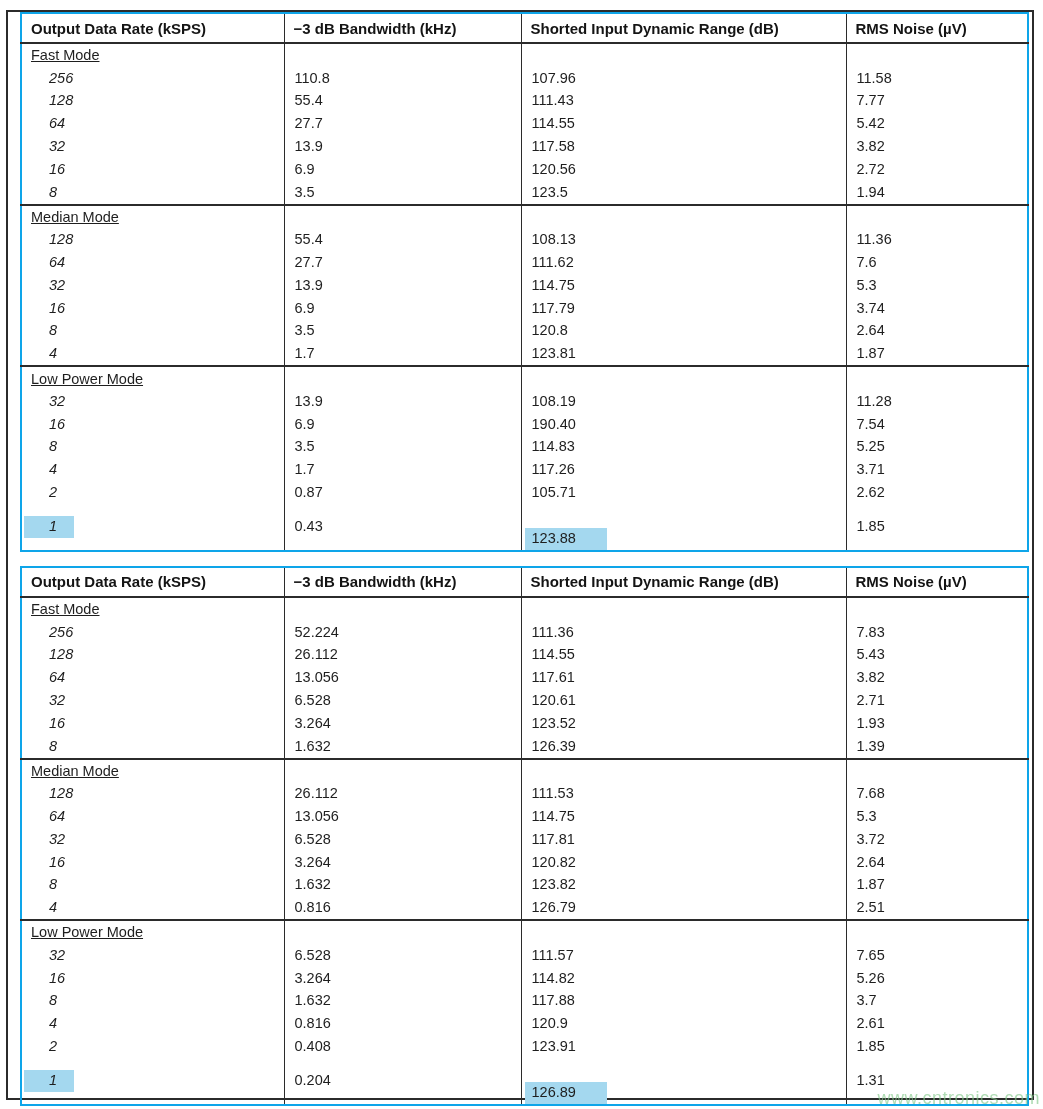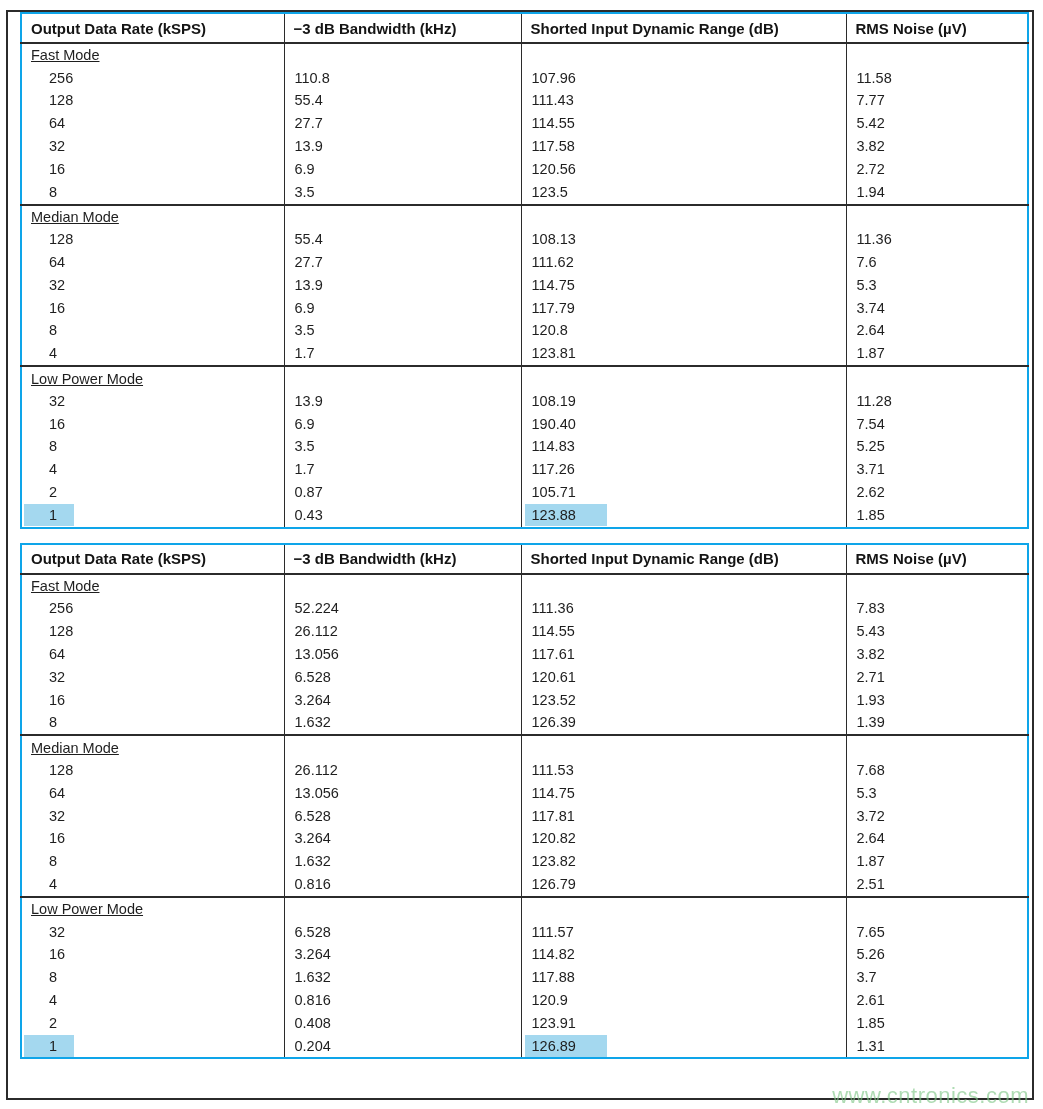--- a/index.html
+++ b/index.html
@@ -35,30 +35,30 @@
     height:24px; padding:2px 2px 2px 9px; color:#141414;
     white-space:nowrap; overflow:hidden;
   }
   .grid td {
     border-left:1px solid #2b2b2b; border-right:1px solid #2b2b2b;
     font-size:14.5px; height:22.8px; padding:0 2px 0 10px;
     white-space:nowrap; overflow:hidden; vertical-align:middle;
   }
   .grid tr.section-row td { border-top:2px solid #2b2b2b;text-decoration:underline; }
   .grid tr.section-row td.label { padding-left:9px; }
-  .grid tr.data-row td.first { padding-left:27px; }
+  .grid tr.data-row td.first { padding-left:27px;font-style:italic; }
 
   .cell-val { display:inline-block; line-height:19px; }
   .hl { background:#a4d8ef; }
   .hl.c0hl { margin-left:-25px; padding:1.5px 17px 1.5px 25px; }
-  .hl.c2hl { margin-left:-7px;  padding:1.5px 31px 1.5px 7px; }
+  .hl.c2hl { margin-left:-7px;  padding:1.5px 31px 1.5px 7px;margin-top:24px; }
 
   .watermark {
-    position:absolute; right:14px; bottom:0px;
-    font-size:22px; letter-spacing:0.5px;
+    position:absolute; right:3px; bottom:0px;
+    font-size:18px; letter-spacing:0.5px;
     color:rgba(132,201,140,0.65); z-index:5;
   }
 </style>
 </head>
 <body>
 
 <div class="page-border"></div>
 
 <div class="content">
     <section class="tblock">

